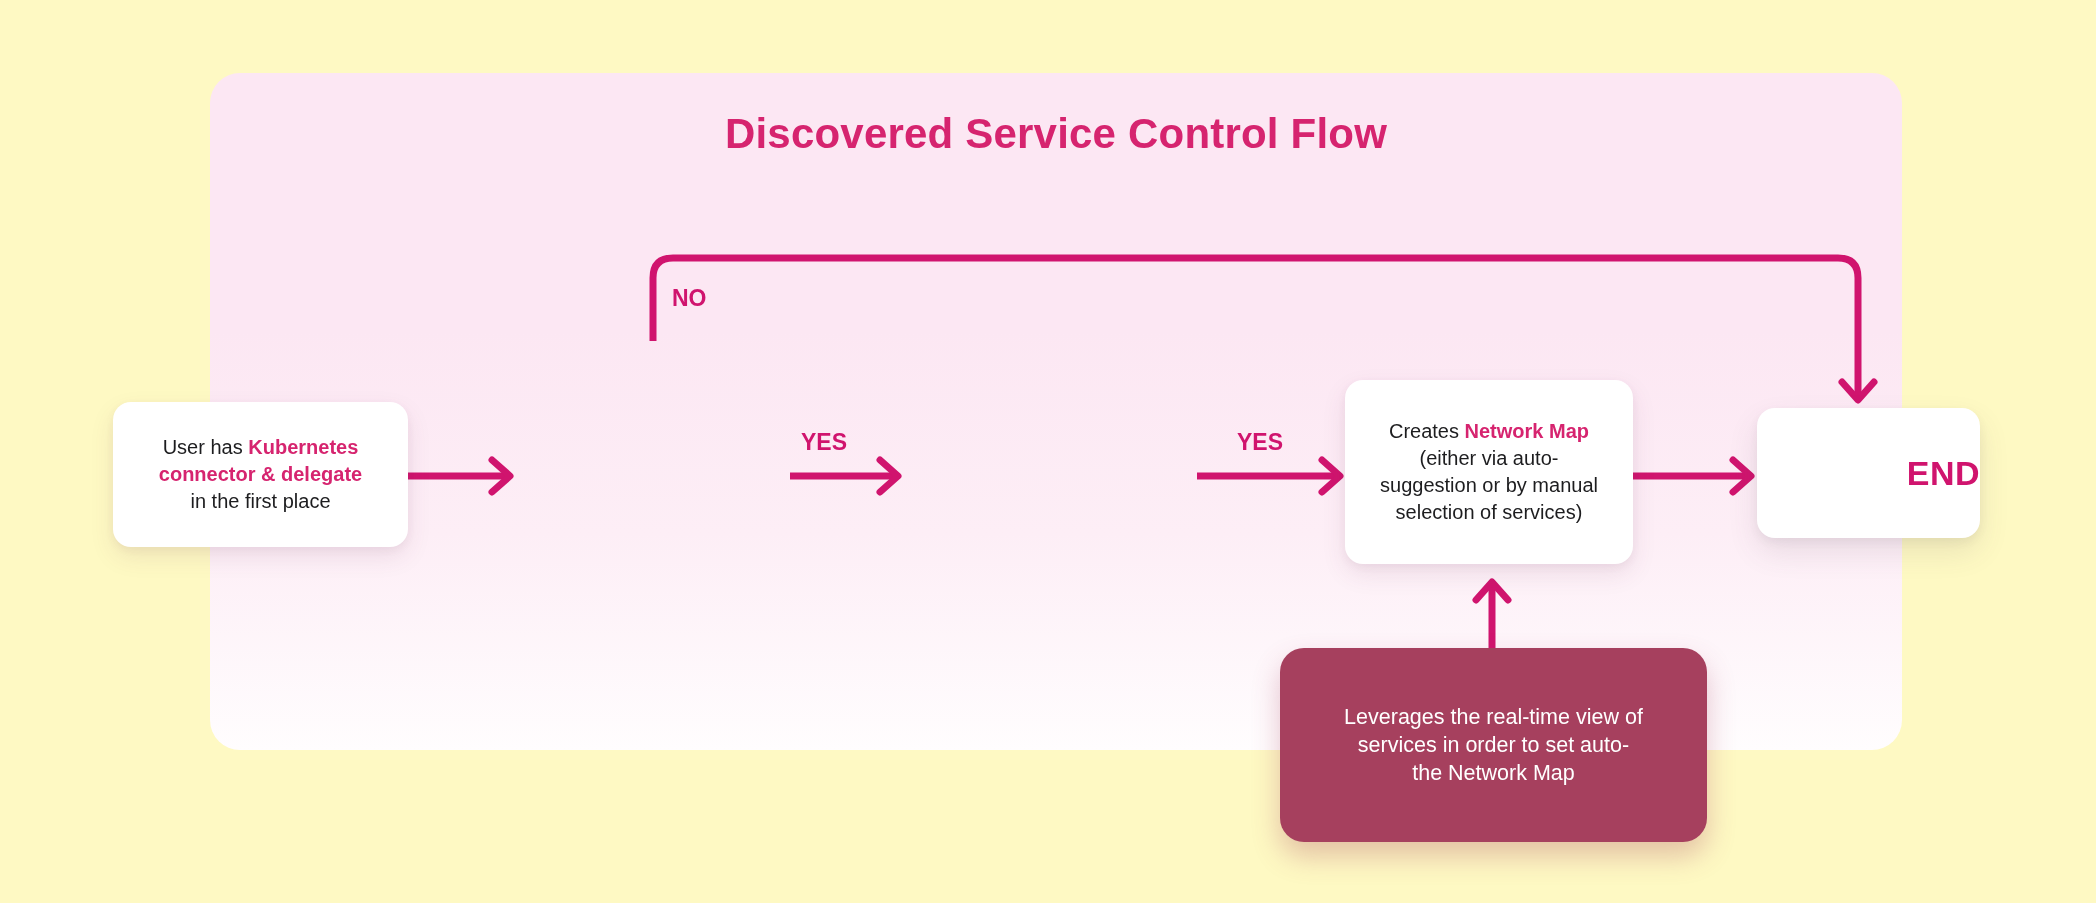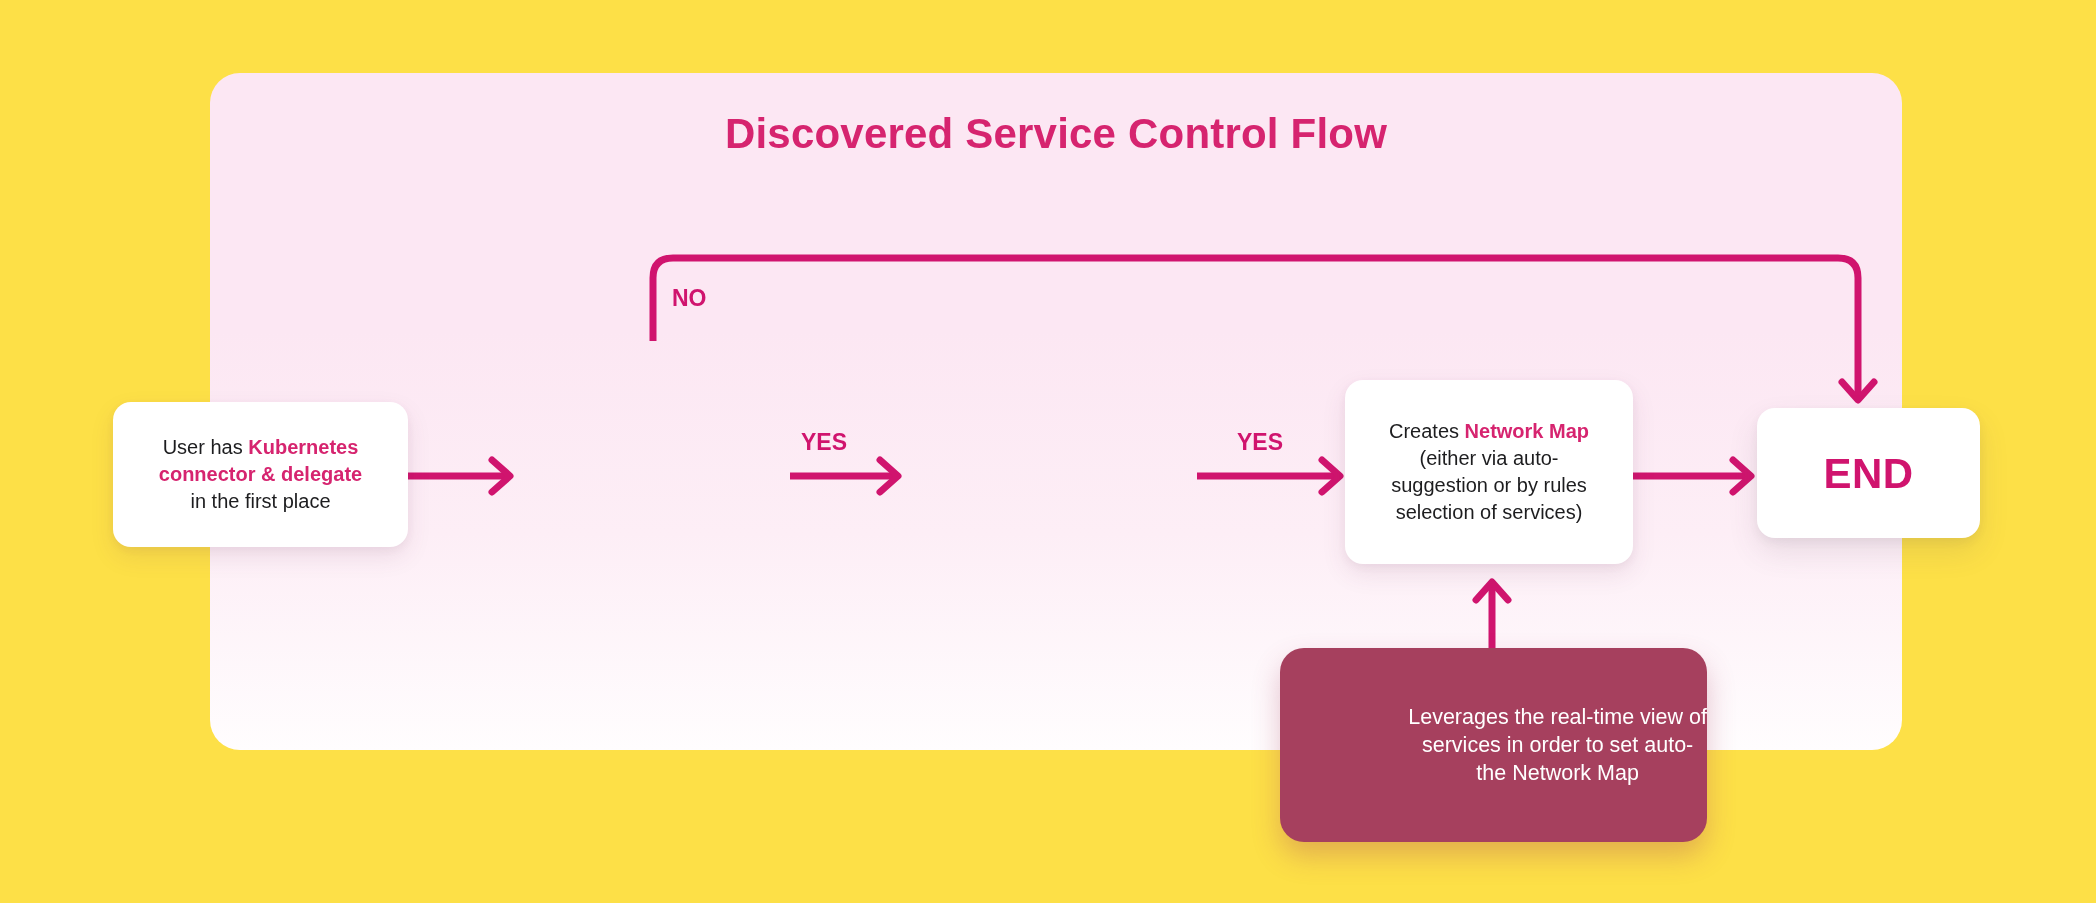--- a/index.html
+++ b/index.html
@@ -10,21 +10,21 @@
     --panel-top:#fce7f3;
     --panel-mid:#fdeef6;
     --panel-bottom:#fffdfe;
     --text-dark:#1d1d1f;
     --node-bg:#ffffff;
   }
   html,body{margin:0;padding:0;background:#ffffff;}
   .canvas{
     position:relative;
     width:2096px;height:903px;
-    background:#fde047;
+    background:#fef9c3;
     overflow:hidden;
     font-family:"Liberation Sans", sans-serif;
     color:var(--text-dark);
   }
   .panel{
     position:absolute;left:210px;top:73px;width:1692px;height:677px;
     border-radius:30px;
     background:linear-gradient(180deg,var(--panel-top) 0%,var(--panel-top) 38%,var(--panel-mid) 68%,var(--panel-bottom) 100%);
   }
   .flow-title{
@@ -43,37 +43,38 @@
     box-shadow:0 10px 24px rgba(110,50,85,.10),0 3px 8px rgba(110,50,85,.06);
     display:flex;align-items:center;justify-content:center;
     text-align:center;
     font-size:20px;line-height:27px;
   }
   .node-start{left:113px;top:402px;width:295px;height:145px;}
   .node-configure{left:903px;top:382px;width:294px;height:188px;}
   .node-create-map{left:1345px;top:380px;width:288px;height:184px;}
   .node-end{
     left:1757px;top:408px;width:223px;height:130px;
-    font-size:42px;font-weight:700;color:var(--accent);letter-spacing:.5px;
+    font-size:34px;font-weight:700;color:var(--accent);letter-spacing:.5px;
     box-shadow:0 14px 30px rgba(90,70,90,.12),0 4px 10px rgba(90,70,90,.07);
+    justify-content:flex-end;
   }
   .diamond-wrap{position:absolute;left:508px;top:331px;width:290px;height:290px;z-index:2;}
   .diamond-shape{position:absolute;left:0;top:0;}
   .diamond-rect{fill:var(--node-bg);stroke:var(--accent);stroke-width:7;}
   .diamond-text{
     position:absolute;left:45px;top:0;width:200px;height:290px;
     display:flex;align-items:center;justify-content:center;
     text-align:center;font-size:20px;line-height:27px;
   }
   .note-box{
     position:absolute;left:1280px;top:648px;width:427px;height:194px;z-index:2;
     background:var(--maroon);
     border-radius:24px;
     box-shadow:0 14px 28px rgba(166,64,94,.30);
-    display:flex;align-items:center;justify-content:flex-end;
+    display:flex;align-items:center;justify-content:center;
     text-align:center;color:#ffffff;
     font-size:21.5px;line-height:28px;
   }
   .edge-label{
     position:absolute;z-index:3;
     font-size:23px;font-weight:700;color:var(--accent);
   }
   .label-no{left:672px;top:285px;}
   .label-yes-1{left:789px;top:429px;width:70px;text-align:center;}
   .label-yes-2{left:1225px;top:429px;width:70px;text-align:center;}
@@ -110,21 +111,21 @@
       <span class="ln">in the first place</span>
     </div>
   </div>
 
 
 
   <div class="node node-create-map">
     <div>
       <span class="ln"><span>Creates </span><span class="em">Network Map</span></span>
       <span class="ln">(either via auto-</span>
-      <span class="ln">suggestion or by rules</span>
+      <span class="ln">suggestion or by manual</span>
       <span class="ln">selection of services)</span>
     </div>
   </div>
 
   <div class="node node-end">
     <span>END</span>
   </div>
 
   <div class="note-box">
     <div>

